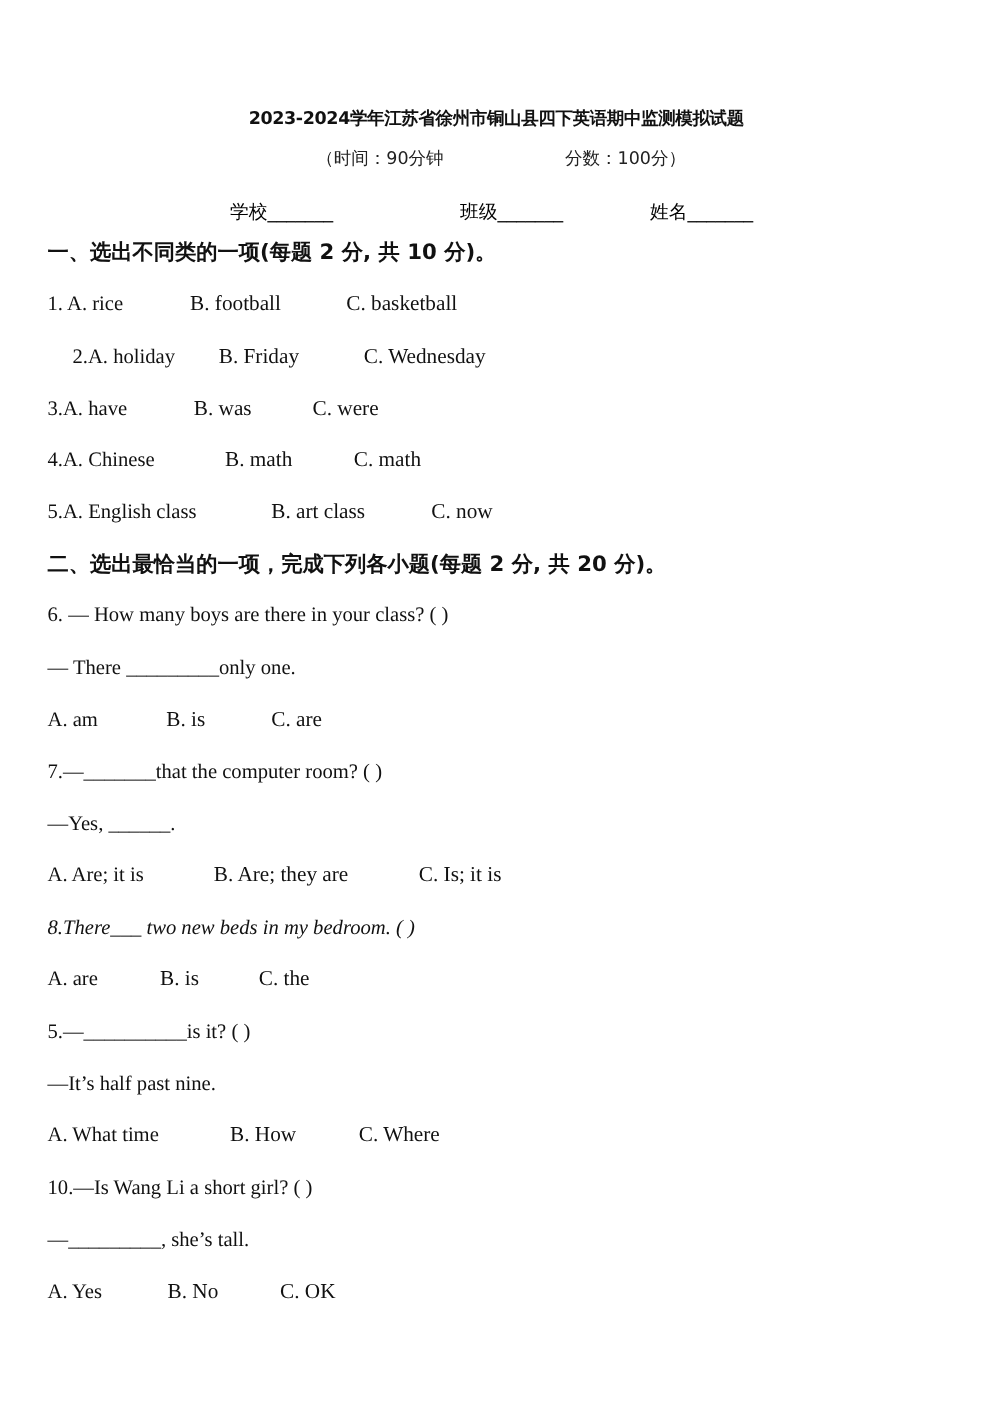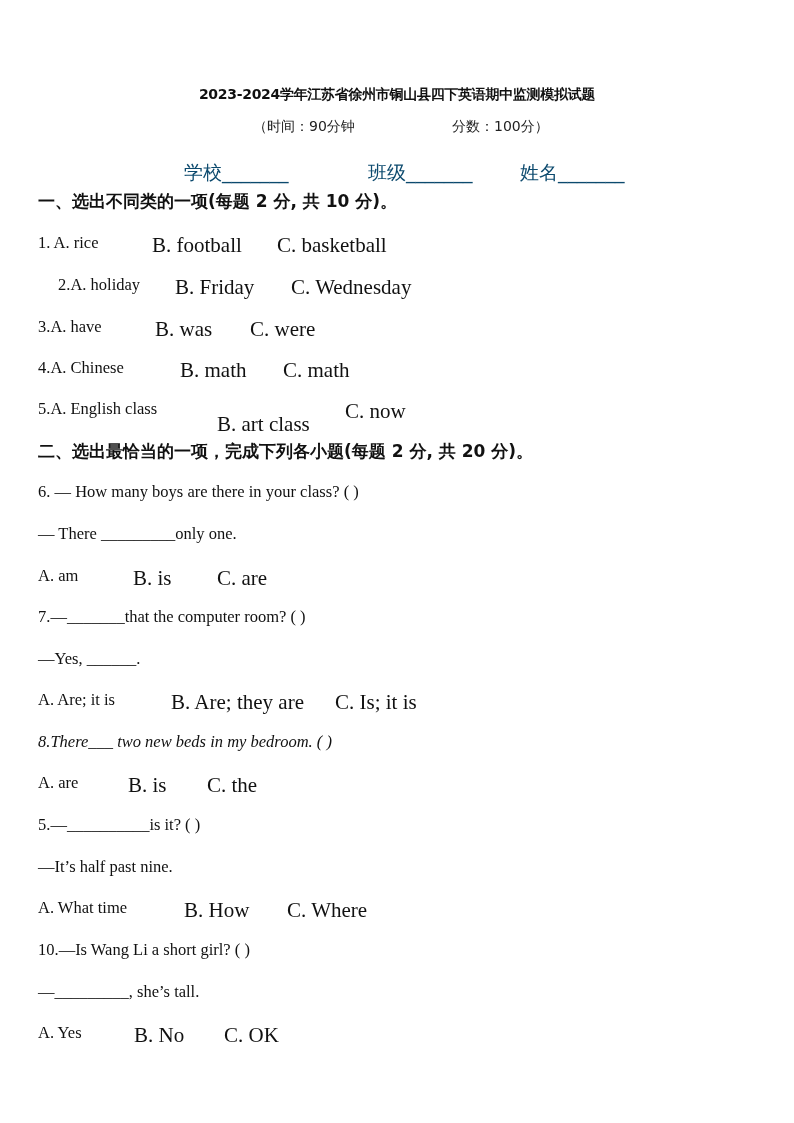--- a/index.html
+++ b/index.html
@@ -1,23 +1,23 @@
 <!DOCTYPE html>
 <html><head>
   <meta charset="utf-8">
   <style>
     html, body { margin: 0; padding: 0; background: #ffffff; }
     body { width: 794px; height: 1123px; position: relative; overflow: hidden; color: #111; font-family: "Liberation Serif", "DejaVu Serif", serif; }
     .abs { position: absolute; white-space: nowrap; }
     .title { top: 86px; left: 0; width: 794px; text-align: center; font-size: 14px; font-weight: bold; font-family: "DejaVu Sans", "Liberation Sans", sans-serif; letter-spacing: -0.3px; }
     .sub { top: 118px; font-size: 14px; font-family: "DejaVu Sans", sans-serif; color: #222; }
-    .field { top: 160px; font-size: 19px; font-family: "DejaVu Sans", sans-serif; color: #0c4a6e; }
+    .field { top: 160px; font-size: 15px; font-family: "DejaVu Sans", sans-serif; color: #000000; }
     .sec { font-size: 17px; font-weight: bold; font-family: "DejaVu Sans", sans-serif; }
     .line { font-size: 16.5px; left: 38px; }
-    .opt { font-size: 21px; }
+    .opt { font-size: 17px; }
   </style>
 </head>
 <body>
 
 <div class="abs title">2023-2024学年江苏省徐州市铜山县四下英语期中监测模拟试题</div>
 <div class="abs sub" style="left:253px;">（时间：90分钟</div>
 <div class="abs sub" style="left:452px;">分数：100分）</div>
 <div class="abs field" style="left:184px;">学校_______</div>
 <div class="abs field" style="left:368px;">班级_______</div>
 <div class="abs field" style="left:520px;text-align:center;">姓名_______</div>
@@ -34,21 +34,21 @@
 
 <div class="abs line" style="top:317px;">3.A. have</div>
 <div class="abs opt" style="top:317px; left:155px;">B. was</div>
 <div class="abs opt" style="top:317px; left:250px;">C. were</div>
 
 <div class="abs line" style="top:358px;">4.A. Chinese</div>
 <div class="abs opt" style="top:358px; left:180px;">B. math</div>
 <div class="abs opt" style="top:358px; left:283px;">C. math</div>
 
 <div class="abs line" style="top:399px;">5.A. English class</div>
-<div class="abs opt" style="top:412px; left:217px;">B. art class</div>
+<div class="abs opt" style="top:399px; left:217px;">B. art class</div>
 <div class="abs opt" style="top:399px; left:345px;">C. now</div>
 
 <div class="abs sec" style="top:440px; left:38px;">二、选出最恰当的一项，完成下列各小题(每题 2 分, 共 20 分)。</div>
 
 <div class="abs line" style="top:482px;">6. — How many boys are there in your class? (   )</div>
 <div class="abs line" style="top:524px;">— There _________only one.</div>
 <div class="abs line" style="top:566px;">A.  am</div>
 <div class="abs opt" style="top:566px; left:133px;">B.  is</div>
 <div class="abs opt" style="top:566px; left:217px;">C.  are</div>
 

